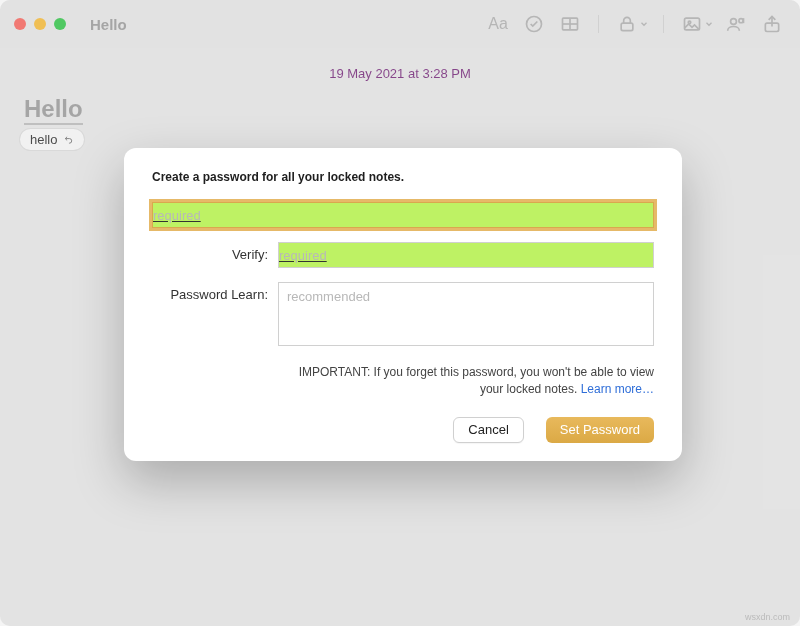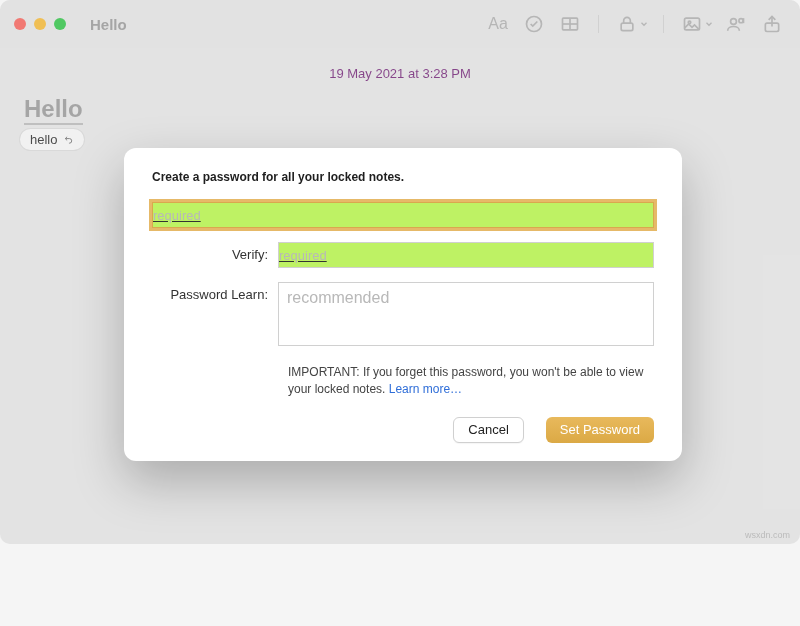--- a/index.html
+++ b/index.html
@@ -6,21 +6,21 @@
     body {
       width: 800px;
       height: 626px;
       background: #f5f5f5;
       font-family: -apple-system, BlinkMacSystemFont, "Helvetica Neue", sans-serif;
       overflow: hidden;
       position: relative;
     }
     .window {
       width: 800px;
-      height: 544px;
+      height: 626px;
       background: #ededed;
       border-radius: 10px;
       position: relative;
       overflow: hidden;
     }
     .backdrop {
       position: absolute;
       inset: 0;
       background: rgba(200,200,200,0.25);
     }
@@ -119,34 +119,35 @@
     }
     .text-input::placeholder { color: #b8b8b8; }
     .text-input.focused {
       outline: 3px solid #e6b968;
       border-color: #d9a84e;
     }
     .textarea {
       width: 100%;
       height: 64px;
       border: 1px solid #d0d0d0;
-      font-size: 16px;
+      font-size: 13px;
       padding: 6px 8px;
       color: #333;
       resize: none;
       font-family: inherit;
       background: #fff;
     }
     .textarea::placeholder { color: #b8b8b8; }
     .important {
       font-size: 12px;
       color: #444;
       margin-left: 136px;
       margin-bottom: 18px;
       line-height: 1.45;
+      text-align: right;
     }
     .important a { color: #2f6ed8; text-decoration: none; }
     .button-row {
       display: flex;
       justify-content: flex-end;
       gap: 22px;
     }
     .btn {
       height: 26px;
       padding: 0 14px;

